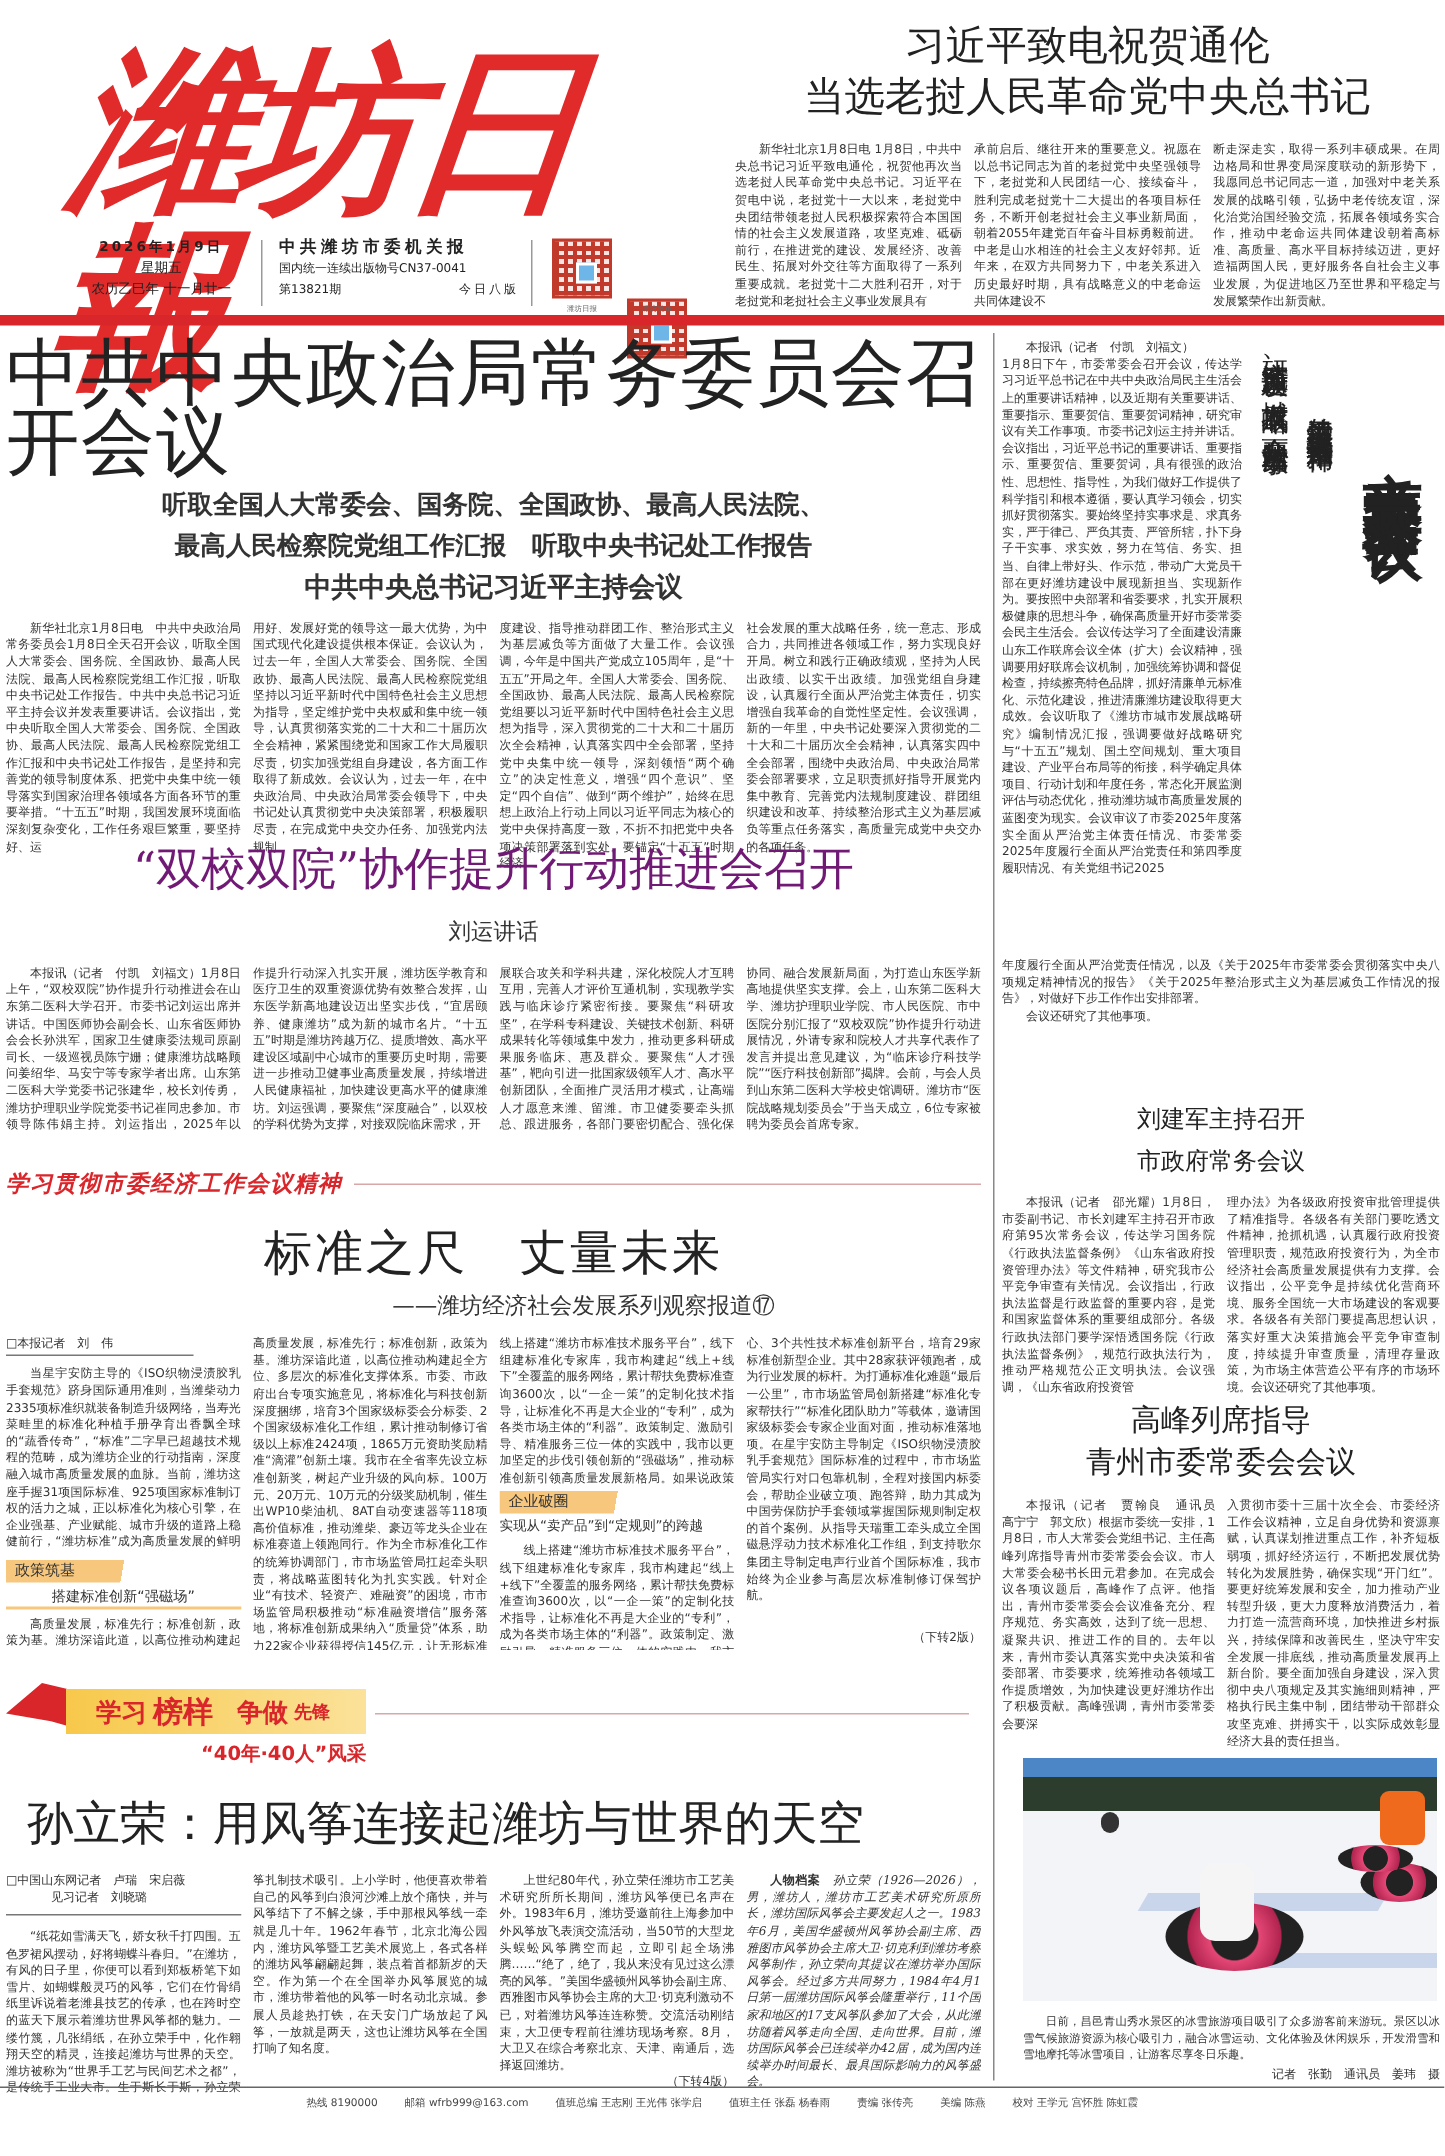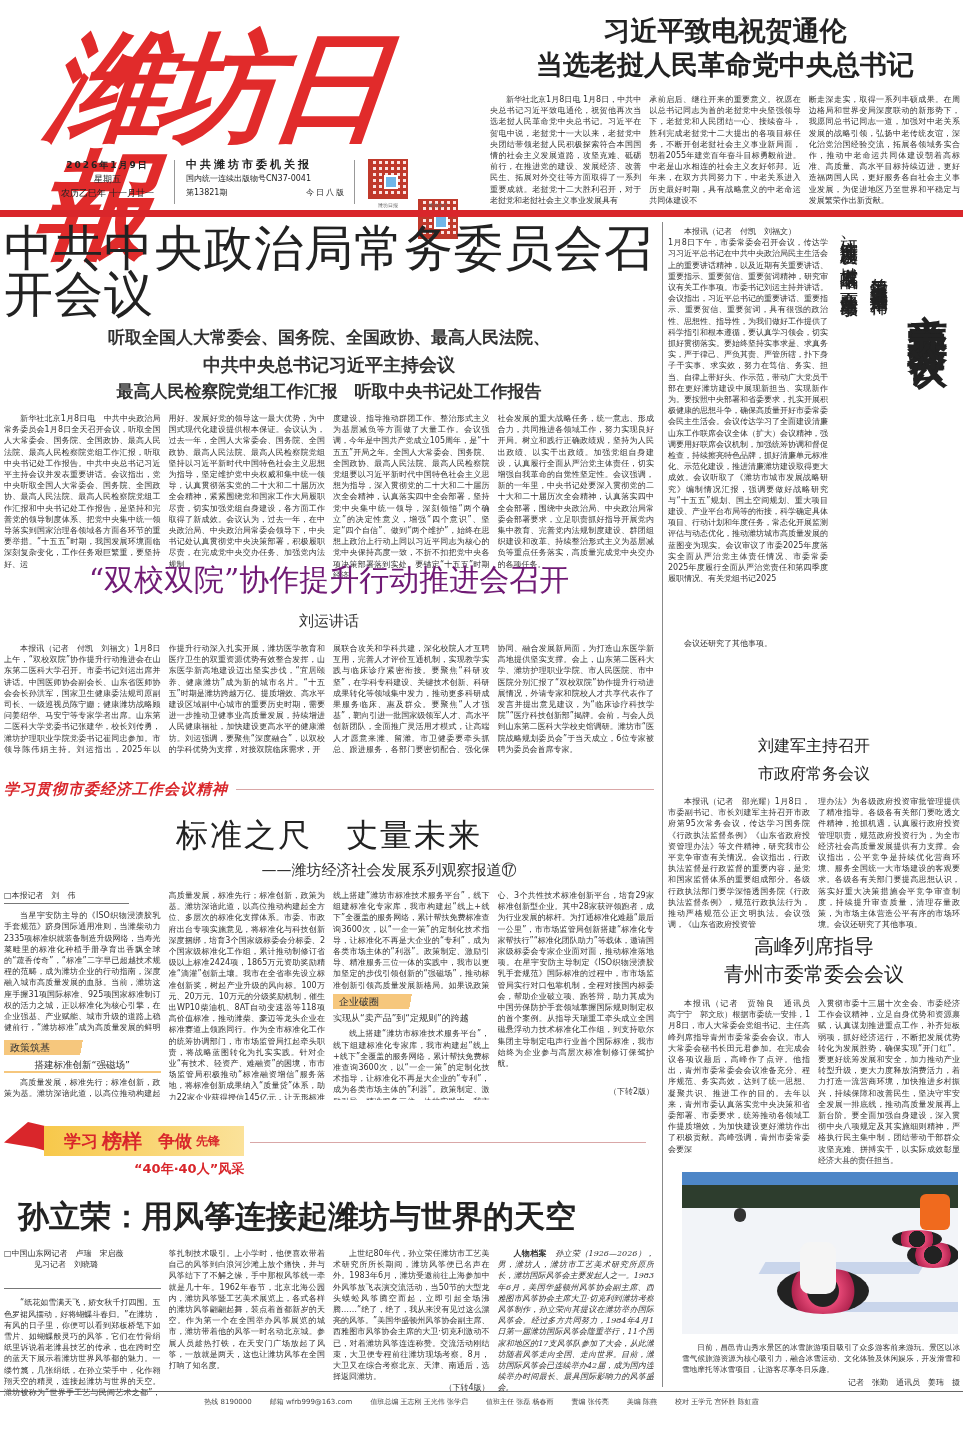--- a/index.html
+++ b/index.html
@@ -49,21 +49,21 @@
     </div>
   </div>
   <div class="abs" style="left:354px;top:160px;width:1px;height:44px;background:#999"></div>
   <div class="abs qr" style="left:368px;top:159px;"></div>
   <div class="abs qr" style="left:418px;top:159px;"></div>
   <div class="abs" style="left:366px;top:202px;width:44px;font-size:5px;text-align:center;color:#666">潍坊日报</div>
   <div class="abs" style="left:416px;top:202px;width:44px;font-size:5px;text-align:center;color:#666">潍坊发布</div>
 </div>
 
 <div class="abs" style="left:490px;top:14px;width:470px;height:196px;">
-  <div class="serif" style="text-align:center;font-weight:bold;color:#222;line-height:34px">
+  <div class="serif" style="text-align:center;font-weight:normal;color:#222;line-height:34px">
     <div style="font-size:27px">习近平致电祝贺通伦</div>
     <div style="font-size:27px">当选老挝人民革命党中央总书记</div>
   </div>
   <div class="cols body-text" style="margin-top:12px;height:118px;">
     <div>
         <p>新华社北京1月8日电 1月8日，中共中央总书记习近平致电通伦，祝贺他再次当选老挝人民革命党中央总书记。习近平在贺电中说，老挝党十一大以来，老挝党中央团结带领老挝人民积极探索符合本国国情的社会主义发展道路，攻坚克难、砥砺前行，在推进党的建设、发展经济、改善民生、拓展对外交往等方面取得了一系列重要成就。老挝党十二大胜利召开，对于老挝党和老挝社会主义事业发展具有</p>
       </div>
     <div>
         <p style="text-indent:0">承前启后、继往开来的重要意义。祝愿在以总书记同志为首的老挝党中央坚强领导下，老挝党和人民团结一心、接续奋斗，胜利完成老挝党十二大提出的各项目标任务，不断开创老挝社会主义事业新局面，朝着2055年建党百年奋斗目标勇毅前进。中老是山水相连的社会主义友好邻邦。近年来，在双方共同努力下，中老关系进入历史最好时期，具有战略意义的中老命运共同体建设不</p>
       </div>
@@ -72,22 +72,22 @@
       </div>
   </div>
 </div>
 
 <div class="abs redline" style="left:0;top:210px;width:963px;"></div>
 
 <div class="abs" style="left:4px;top:226px;width:650px;">
   <div class="serif" style="font-size:49px;font-weight:normal;letter-spacing:1px;color:#222;line-height:46px">中共中央政治局常务委员会召开会议</div>
   <div style="text-align:center;font-size:17px;font-weight:bold;color:#333;line-height:27px;margin-top:6px">
     <div>听取全国人大常委会、国务院、全国政协、最高人民法院、</div>
+    <div>最高人民检察院党组工作汇报　听取中央书记处工作报告</div>
     <div style="font-size:18px">中共中央总书记习近平主持会议</div>
-    <div>最高人民检察院党组工作汇报　听取中央书记处工作报告</div>
   </div>
   <div class="cols body-text" style="margin-top:8px;height:166px;">
     <div>
         <p>新华社北京1月8日电　中共中央政治局常务委员会1月8日全天召开会议，听取全国人大常委会、国务院、全国政协、最高人民法院、最高人民检察院党组工作汇报，听取中央书记处工作报告。中共中央总书记习近平主持会议并发表重要讲话。会议指出，党中央听取全国人大常委会、国务院、全国政协、最高人民法院、最高人民检察院党组工作汇报和中央书记处工作报告，是坚持和完善党的领导制度体系、把党中央集中统一领导落实到国家治理各领域各方面各环节的重要举措。“十五五”时期，我国发展环境面临深刻复杂变化，工作任务艰巨繁重，要坚持好、运</p>
       </div>
     <div>
         <p style="text-indent:0">用好、发展好党的领导这一最大优势，为中国式现代化建设提供根本保证。会议认为，过去一年，全国人大常委会、国务院、全国政协、最高人民法院、最高人民检察院党组坚持以习近平新时代中国特色社会主义思想为指导，坚定维护党中央权威和集中统一领导，认真贯彻落实党的二十大和二十届历次全会精神，紧紧围绕党和国家工作大局履职尽责，切实加强党组自身建设，各方面工作取得了新成效。会议认为，过去一年，在中央政治局、中央政治局常委会领导下，中央书记处认真贯彻党中央决策部署，积极履职尽责，在完成党中央交办任务、加强党内法规制</p>
       </div>
     <div>
         <p style="text-indent:0">度建设、指导推动群团工作、整治形式主义为基层减负等方面做了大量工作。会议强调，今年是中国共产党成立105周年，是“十五五”开局之年。全国人大常委会、国务院、全国政协、最高人民法院、最高人民检察院党组要以习近平新时代中国特色社会主义思想为指导，深入贯彻党的二十大和二十届历次全会精神，认真落实四中全会部署，坚持党中央集中统一领导，深刻领悟“两个确立”的决定性意义，增强“四个意识”、坚定“四个自信”、做到“两个维护”，始终在思想上政治上行动上同以习近平同志为核心的党中央保持高度一致，不折不扣把党中央各项决策部署落到实处。要锚定“十五五”时期经济</p>
@@ -101,20 +101,21 @@
 <div class="abs" style="left:662px;top:222px;width:1px;height:1165px;background:#888"></div>
 <div class="abs" style="left:668px;top:226px;width:292px;height:490px;">
   <div class="abs body-text" style="left:0;top:0;width:160px;height:410px;overflow:hidden">
     <p>本报讯（记者　付凯　刘福文）</p>
     <p style="text-indent:0">1月8日下午，市委常委会召开会议，传达学习习近平总书记在中共中央政治局民主生活会上的重要讲话精神，以及近期有关重要讲话、重要指示、重要贺信、重要贺词精神，研究审议有关工作事项。市委书记刘运主持并讲话。会议指出，习近平总书记的重要讲话、重要指示、重要贺信、重要贺词，具有很强的政治性、思想性、指导性，为我们做好工作提供了科学指引和根本遵循，要认真学习领会，切实抓好贯彻落实。要始终坚持实事求是、求真务实，严于律己、严负其责、严管所辖，扑下身子干实事、求实效，努力在笃信、务实、担当、自律上带好头、作示范，带动广大党员干部在更好潍坊建设中展现新担当、实现新作为。要按照中央部署和省委要求，扎实开展积极健康的思想斗争，确保高质量开好市委常委会民主生活会。会议传达学习了全面建设清廉山东工作联席会议全体（扩大）会议精神，强调要用好联席会议机制，加强统筹协调和督促检查，持续擦亮特色品牌，抓好清廉单元标准化、示范化建设，推进清廉潍坊建设取得更大成效。会议听取了《潍坊市城市发展战略研究》编制情况汇报，强调要做好战略研究与“十五五”规划、国土空间规划、重大项目建设、产业平台布局等的衔接，科学确定具体项目、行动计划和年度任务，常态化开展监测评估与动态优化，推动潍坊城市高质量发展的蓝图变为现实。会议审议了市委2025年度落实全面从严治党主体责任情况、市委常委2025年度履行全面从严治党责任和第四季度履职情况、有关党组书记2025</p>
   </div>
   <div class="abs vhead" style="left:170px;top:0;font-size:18px;height:420px;letter-spacing:1px;line-height:22px">研究清廉潍坊建设、城市发展战略、全面从严治党等事项</div>
   <div class="abs vhead" style="left:200px;top:38px;font-size:18px;height:380px;letter-spacing:1px;line-height:22px">传达学习习近平总书记重要讲话重要指示精神</div>
   <div class="abs vhead" style="left:236px;top:56px;font-size:40px;font-weight:bold;height:340px;line-height:48px;letter-spacing:4px">市委常委会召开会议</div>
   <div class="abs body-text" style="left:0;top:412px;width:292px;">
+    <p style="text-indent:0">年度履行全面从严治党责任情况，以及《关于2025年市委常委会贯彻落实中央八项规定精神情况的报告》《关于2025年整治形式主义为基层减负工作情况的报告》，对做好下步工作作出安排部署。</p>
     <p>会议还研究了其他事项。</p>
   </div>
 </div>
 
 <div class="abs" style="left:4px;top:560px;width:650px;">
   <div class="serif" style="text-align:center;font-size:30px;font-weight:normal;color:#701a75;line-height:40px">“双校双院”协作提升行动推进会召开</div>
   <div style="text-align:center;font-size:15px;color:#333;margin-top:12px">刘运讲话</div>
   <div class="cols body-text" style="margin-top:12px;height:112px;">
     <div>
         <p>本报讯（记者　付凯　刘福文）1月8日上午，“双校双院”协作提升行动推进会在山东第二医科大学召开。市委书记刘运出席并讲话。中国医师协会副会长、山东省医师协会会长孙洪军，国家卫生健康委法规司原副司长、一级巡视员陈宁姗；健康潍坊战略顾问姜绍华、马安宁等专家学者出席。山东第二医科大学党委书记张建华，校长刘传勇，潍坊护理职业学院党委书记崔同忠参加。市领导陈伟娟主持。刘运指出，2025年以来，“双校双院”协</p>
@@ -225,24 +226,24 @@
     <div style="position:absolute;left:40px;top:10px;width:200px;height:30px;background:linear-gradient(90deg,#f7c84a,#fbe29a);display:flex;align-items:center;gap:4px;padding-left:20px;font-weight:bold;font-size:17px">
       <span style="color:#d9262b">学习</span>
       <span style="color:#d9262b;font-size:20px">榜样</span>
       <span style="width:8px"></span>
       <span style="color:#d9262b">争做</span>
       <span style="color:#d9262b;font-size:12px">先锋</span>
     </div>
     <div style="position:absolute;left:130px;top:44px;font-size:13px;font-weight:bold;color:#d9262b">“40年·40人”风采</div>
     <div class="rule" style="position:absolute;left:246px;right:8px;top:26px"></div>
   </div>
-  <div class="serif" style="font-size:31px;font-weight:bold;color:#222;margin:14px 0 0 14px;line-height:40px">孙立荣：用风筝连接起潍坊与世界的天空</div>
+  <div class="serif" style="font-size:31px;font-weight:normal;color:#222;margin:14px 0 0 14px;line-height:40px">孙立荣：用风筝连接起潍坊与世界的天空</div>
   <div class="cols body-text" style="margin-top:12px;height:150px;">
     <div>
-      <div style="border-bottom:1px solid #777;padding-bottom:18px;margin-bottom:8px">
+      <div style="border-bottom:1px solid #777;padding-bottom:6px;margin-bottom:8px">
         <div>□中国山东网记者　卢瑞　宋启薇</div>
         <div style="padding-left:30px">见习记者　刘晓璐</div>
       </div>
       <div style="height:110px;overflow:hidden">
           <p>“纸花如雪满天飞，娇女秋千打四围。五色罗裙风摆动，好将蝴蝶斗春归。”在潍坊，有风的日子里，你便可以看到郑板桥笔下如雪片、如蝴蝶般灵巧的风筝，它们在竹骨绢纸里诉说着老潍县技艺的传承，也在跨时空的蓝天下展示着潍坊世界风筝都的魅力。一缕竹篾，几张绢纸，在孙立荣手中，化作翱翔天空的精灵，连接起潍坊与世界的天空。潍坊被称为“世界手工艺与民间艺术之都”，是传统手工业大市。生于斯长于斯，孙立荣从小就被家乡的年画绘制、风</p>
         </div>
     </div>
     <div style="height:150px;overflow:hidden">
         <p style="text-indent:0">筝扎制技术吸引。上小学时，他便喜欢带着自己的风筝到白浪河沙滩上放个痛快，并与风筝结下了不解之缘，手中那根风筝线一牵就是几十年。1962年春节，北京北海公园内，潍坊风筝暨工艺美术展览上，各式各样的潍坊风筝翩翩起舞，装点着首都新岁的天空。作为第一个在全国举办风筝展览的城市，潍坊带着他的风筝一时名动北京城。参展人员趁热打铁，在天安门广场放起了风筝，一放就是两天，这也让潍坊风筝在全国打响了知名度。</p>
       </div>

